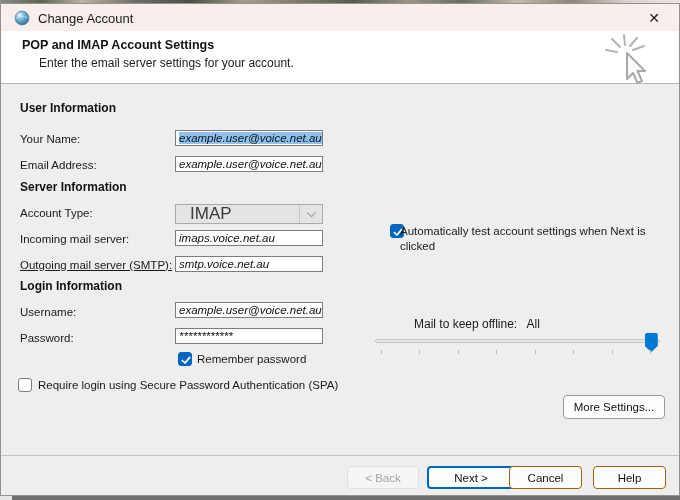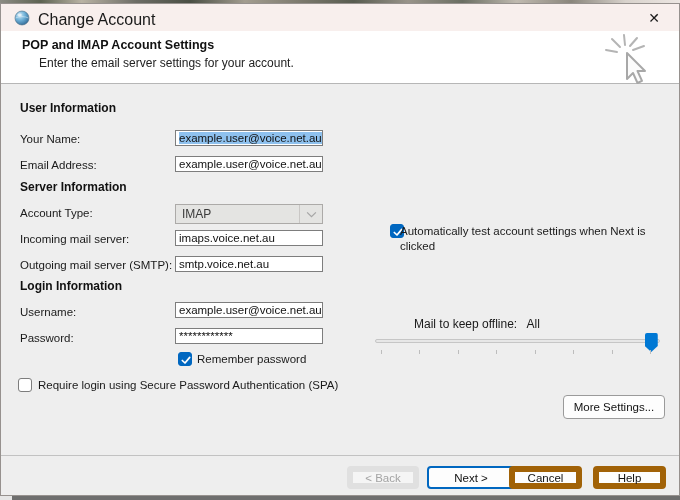--- a/index.html
+++ b/index.html
@@ -5,44 +5,44 @@
   html,body{margin:0;padding:0;background:#d4d0cc;}
   *{box-sizing:border-box;font-family:"Liberation Sans","DejaVu Sans",sans-serif;}
   .dlg{position:relative;width:680px;height:500px;background:#eeeeee;overflow:hidden;}
   .top-artifact{position:absolute;left:0;top:0;width:680px;height:3px;
     background:linear-gradient(90deg,#8c8c84 0%,#5d6352 6%,#b9b3a4 12%,#6d6d66 20%,#4a4f44 28%,#a39d90 36%,#7d7a6e 44%,#585c50 52%,#99948a 60%,#6a6e62 68%,#c0bab0 76%,#8a867c 84%,#d8d2cc 92%,#ece6e2 100%);}
   .bottom-artifact{position:absolute;left:0;top:496px;width:680px;height:4px;
     background:linear-gradient(90deg,#e6e6e6 0px,#e6e6e6 12px,#6e6e6e 12px,#6e6e6e 100%);}
   .frame{position:absolute;left:0;top:3px;width:680px;height:493px;border:1px solid #96918e;pointer-events:none;z-index:50;}
   .titlebar{position:absolute;left:1px;top:3px;width:678px;height:28px;background:#f8efed;}
   .titlebar .app-icon{position:absolute;left:13px;top:7px;width:16px;height:16px;}
-  .titlebar .title{position:absolute;left:37px;top:8px;font-size:16px;color:#1a1a1a;}
+  .titlebar .title{position:absolute;left:37px;top:8px;font-size:13px;color:#1a1a1a;}
   .close-btn{position:absolute;right:8px;top:2px;width:34px;height:25px;display:flex;align-items:center;justify-content:center;cursor:pointer;}
   .close-btn span{font-size:14px;color:#1a1a1a;line-height:1;}
   .hdr{position:absolute;left:1px;top:31px;width:678px;height:53px;background:#ffffff;border-bottom:1px solid #b6b6b6;}
   .hdr .page-title{position:absolute;left:21px;top:7px;font-size:12.5px;font-weight:bold;color:#111;}
   .hdr .page-sub{position:absolute;left:38px;top:25px;font-size:12px;color:#222;}
   .cursor-art{position:absolute;right:8px;top:2px;}
   .lbl{position:absolute;font-size:11.5px;color:#1a1a1a;white-space:nowrap;}
   .h-sec{position:absolute;font-size:12px;font-weight:bold;color:#111;white-space:nowrap;}
   .tbox{position:absolute;width:148px;height:16px;background:#fff;border:1px solid #7d7d7d;font-size:11.5px;color:#111;
-    display:flex;align-items:center;padding:0 3px;white-space:nowrap;overflow:hidden;}
+    display:flex;align-items:center;padding:0 3px;white-space:nowrap;overflow:hidden;font-style:italic;}
   .tbox .sel{background:#8ec1ee;}
-  .combo{position:absolute;width:148px;height:20px;background:#e4e4e2;border:1px solid #acaaa8;font-size:12px;color:#3a3a3a;
-    display:flex;align-items:center;padding:0 6px;}
+  .combo{position:absolute;width:148px;height:20px;background:#e4e4e2;border:1px solid #acaaa8;font-size:17px;color:#3a3a3a;
+    display:flex;align-items:center;padding:0 14px;}
   .combo .chev{position:absolute;right:0;top:0;width:23px;height:18px;display:flex;align-items:center;justify-content:center;border-left:1px solid #c9c7c5;}
   .chk{position:absolute;width:14px;height:14px;border:1px solid #7d7d7d;border-radius:3px;background:#fff;cursor:pointer;}
   .chk.checked{background:#0067c0;border-color:#0067c0;}
   .chk svg{display:none;margin:1px;}
   .chk.checked svg{display:block;}
   .chk-lbl{position:absolute;font-size:11.5px;color:#1a1a1a;cursor:default;}
   .btn{position:absolute;background:#fdfdfd;border:1px solid #9a9a9a;border-radius:4px;font-size:11.5px;color:#111;
     display:flex;align-items:center;justify-content:center;cursor:pointer;white-space:nowrap;}
   .footer{position:absolute;left:1px;top:455px;width:678px;height:41px;background:#eeeeee;border-top:1px solid #c2c2c2;}
-  .fbtn{position:absolute;top:10px;height:23px;background:#fdfdfd;border:6px solid #a16207;border-radius:4px;font-size:11.5px;color:#111;
+  .fbtn{position:absolute;top:10px;height:23px;background:#fdfdfd;border:1px solid #a16207;border-radius:4px;font-size:11.5px;color:#111;
     display:flex;align-items:center;justify-content:center;cursor:pointer;}
   .fbtn.default{border:2px solid #0067c0;}
   .fbtn.disabled{background:#f5f5f5;border-color:#e0e0e0;color:#a3a3a3;cursor:default;}
   .desc{position:absolute;font-size:11.5px;color:#1a1a1a;line-height:1.35;}
   .slider-wrap{position:absolute;left:375px;top:333px;width:285px;height:22px;}
   .slider-track{position:absolute;left:0;top:6px;width:285px;height:4px;background:#e7e7e7;border:1px solid #c6c6c6;border-radius:2px;cursor:pointer;}
   .slider-thumb{position:absolute;top:0;width:13px;height:19px;background:#0078d4;border-radius:2px 2px 0 0;cursor:grab;
     clip-path:polygon(0 0,100% 0,100% 68%,50% 100%,0 68%);}
   .tick{position:absolute;top:17px;width:1px;height:4px;background:#bdbdbd;}
 </style>
@@ -108,21 +108,21 @@
           <polyline points="1,1.5 6,6.5 11,1.5" stroke="#a6a6a6" fill="none" stroke-width="1.4"></polyline>
         </svg>
     </span>
   </div>
 
   <div class="lbl" style="left:20px;top:233px;">Incoming mail server:</div>
   <div class="tbox" style="left:175px;top:230px;">
     <span>imaps.voice.net.au</span>
   </div>
 
-  <div class="lbl" style="left:20px;top:259px;">Outgoing mail server (SMTP):</div>
+  <div class="lbl" style="left:20px;top:259px;text-decoration:underline;">Outgoing mail server (SMTP):</div>
   <div class="tbox" style="left:175px;top:256px;">
     <span>smtp.voice.net.au</span>
   </div>
 
   <div class="h-sec" style="left:20px;top:279px;">Login Information</div>
 
   <div class="lbl" style="left:20px;top:306px;">Username:</div>
   <div class="tbox" style="left:175px;top:302px;">
     <span>example.user@voice.net.au</span>
   </div>

